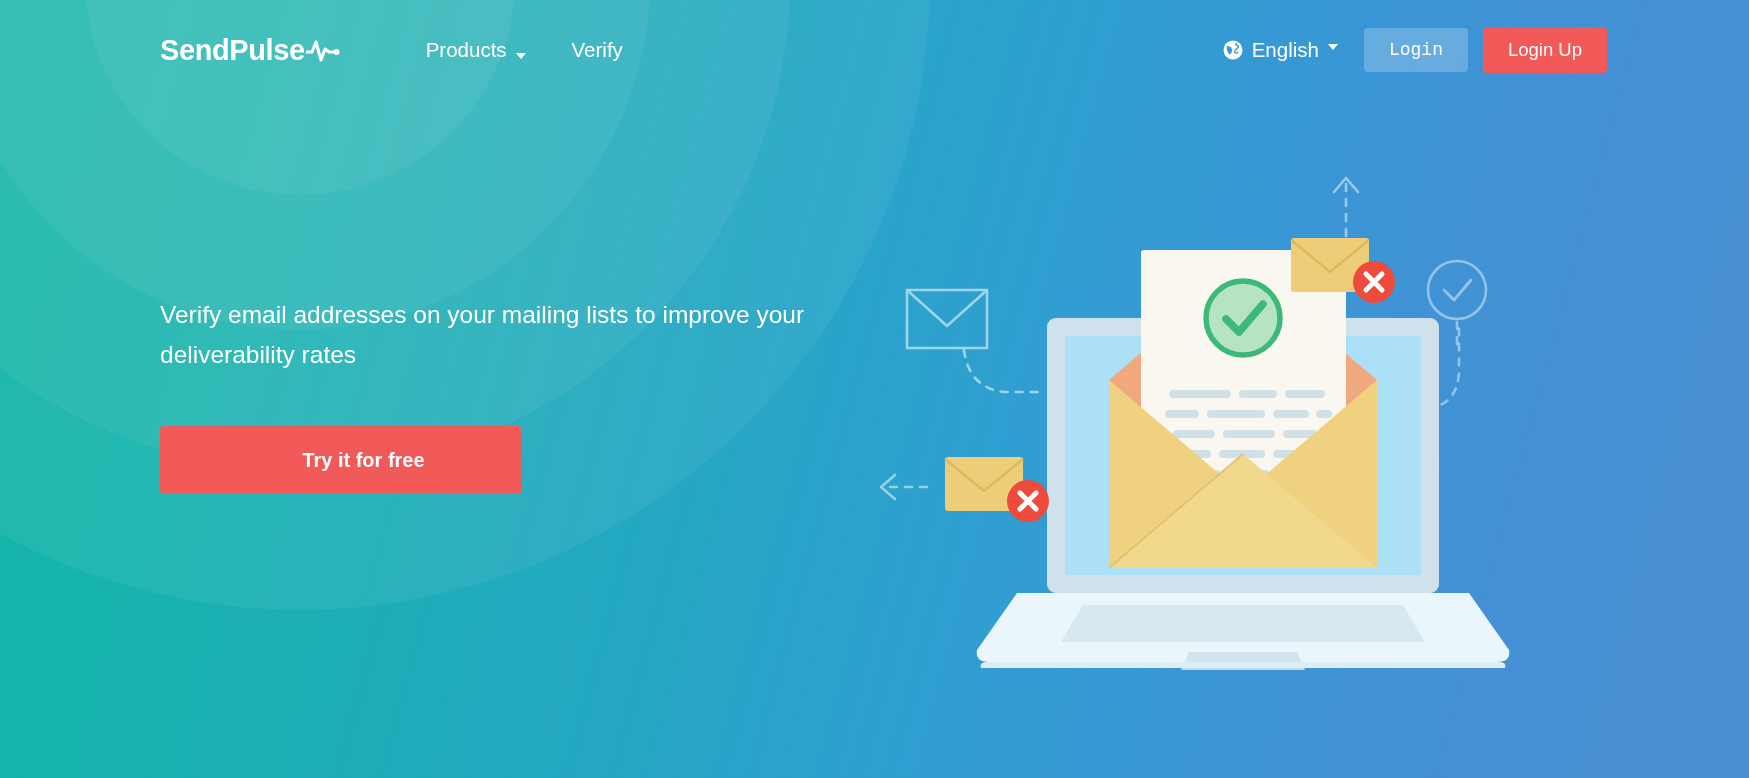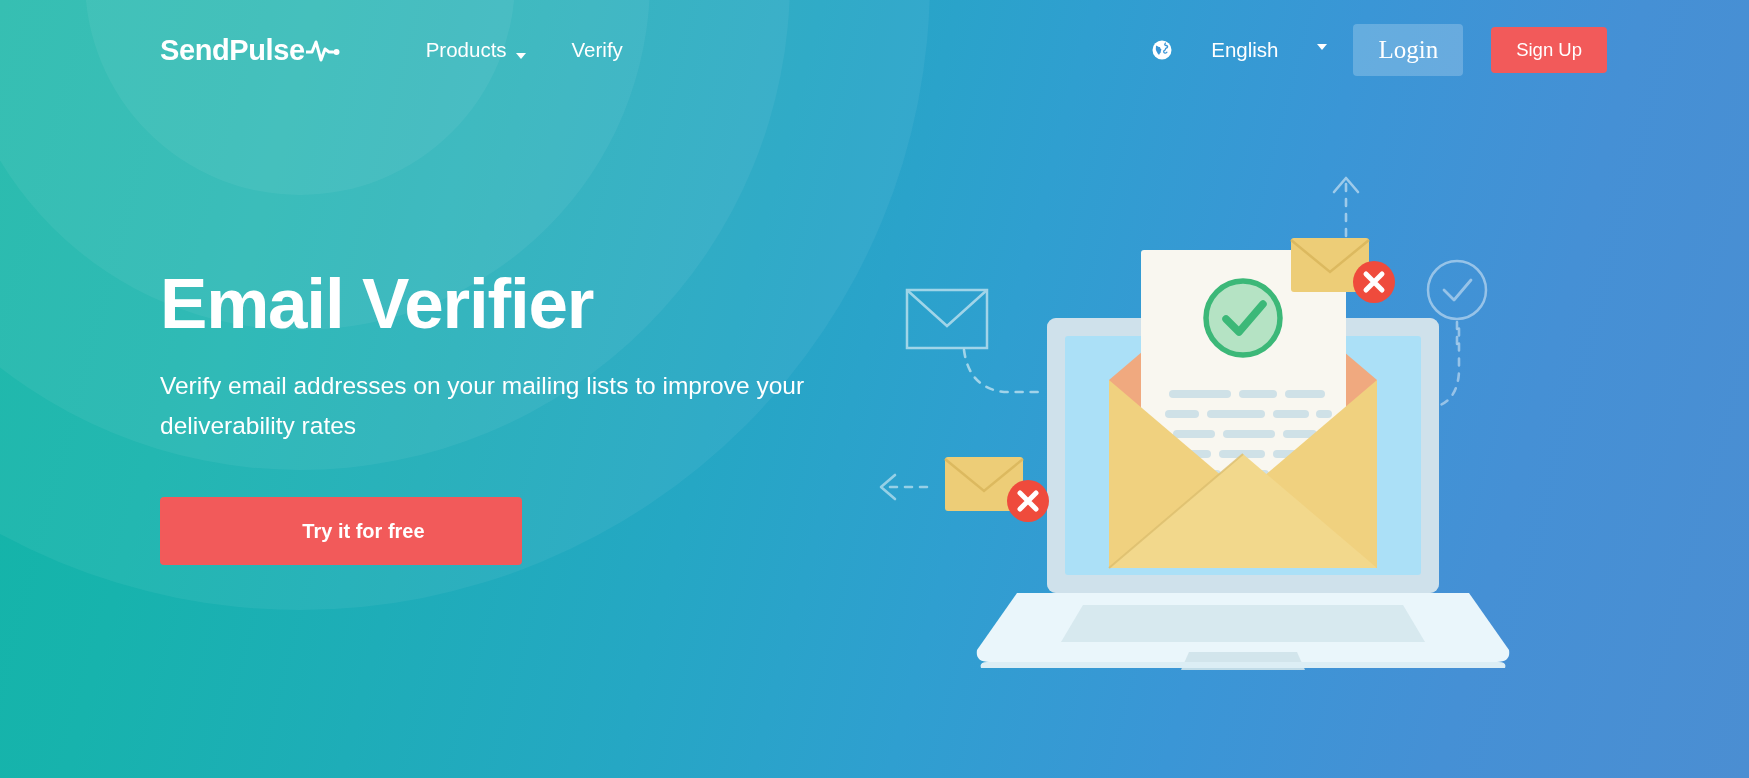--- a/index.html
+++ b/index.html
@@ -83,33 +83,32 @@
   .header-right {
     margin-left:auto;
     display:flex; align-items:center;
   }
   .lang {
     display:flex; align-items:center;
     color:#fff; font-size:20.5px;
     margin-right:26px;
     cursor:pointer;
     white-space:nowrap;
-    gap:30px;
   }
   .globe { margin-right:9px; display:block; }
   .btn-login {
     background:rgba(255,255,255,0.22);
     color:#fff;
-    font-size:25px;
+    font-size:18px;
     padding:12px 25px;
     border-radius:4px;
     border:none;
     cursor:pointer;
-    margin-right:28px;
-    font-family:Liberation Serif, serif;
+    margin-right:15px;
+    font-family:Liberation Mono, monospace;
     white-space:nowrap;
   }
   .btn-signup {
     background:#f25a5a;
     color:#fff;
     font-size:18.5px;
     padding:12px 25px;
     border-radius:4px;
     border:none;
     cursor:pointer;
@@ -202,26 +201,25 @@
         <svg class="globe" width="20" height="20" viewBox="0 0 20 20">
           <circle cx="10" cy="10" r="9.5" fill="#ffffff"></circle>
           <path d="M4 5.5c1.6.4 2.1 1.6 3.4 1.4 1.3-.2.4 1.6 1.6 2.1 1.2.5-.6 1.9-.2 2.8.4.9-1.1 1.4-1.5 2.6-.3.9-1.4-.4-2-1.6-.7-1.3-1.6-2.5-1.5-4 .1-1.5.2-2.5.2-3.3z" fill="#3a96d6"></path>
           <path d="M13.2 2.6c.6 1.1-.9 1.4-.4 2.3.5.9 1.9.3 2.6 1.2.7.9-.3 1.8-1.3 2.1-1 .3-.3 1.9-1.6 2.2-1.3.3-.9 2.2.1 2.6 1 .4 2.1-.3 2.6-1.2" fill="none" stroke="#3a96d6" stroke-width="1.3"></path>
         </svg>
         <span>English</span>
         <span class="caret"></span>
       </div>
 
       <button class="btn-login">Login</button>
-      <button class="btn-signup">Sign Up</button>
+      <button class="btn-signup">Login Up</button>
     </div>
   </div>
 
   <div class="hero">
-    <h1>Email Verifier</h1>
     <p>Verify email addresses on your mailing lists to improve your deliverability rates</p>
     <button class="btn-cta">Try it for free</button>
   </div>
 
   <div class="illo">
     <svg viewBox="0 0 880 520" xmlns="http://www.w3.org/2000/svg">
 
       <g opacity="0.55">
         <rect x="38" y="140" width="80" height="58" fill="none" stroke="#ffffff" stroke-width="2.5"></rect>
         <path d="M38 140 L78 176 L118 140" fill="none" stroke="#ffffff" stroke-width="2.5"></path>

